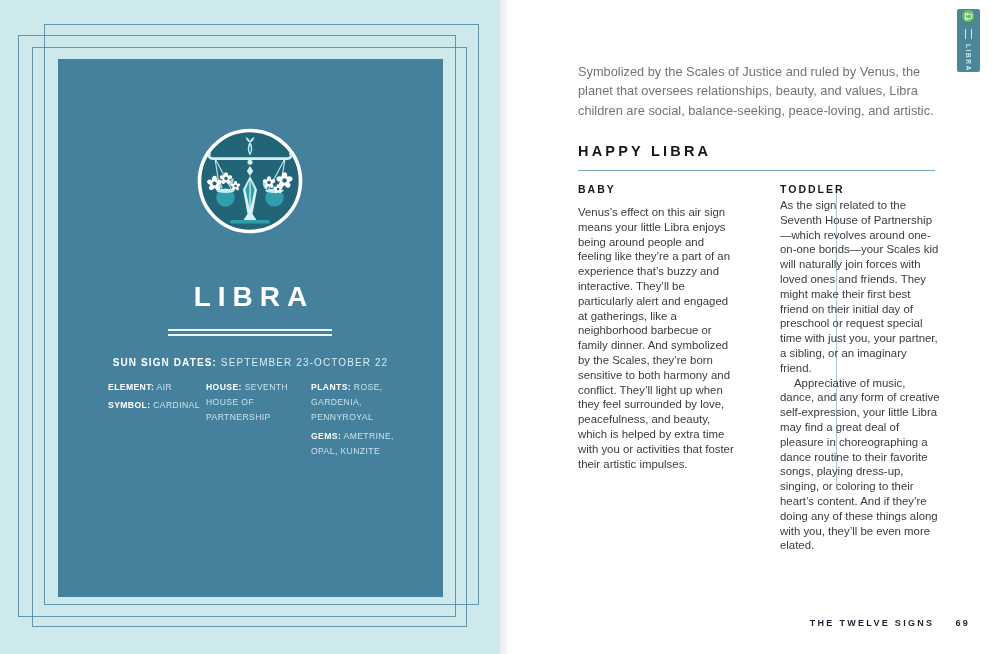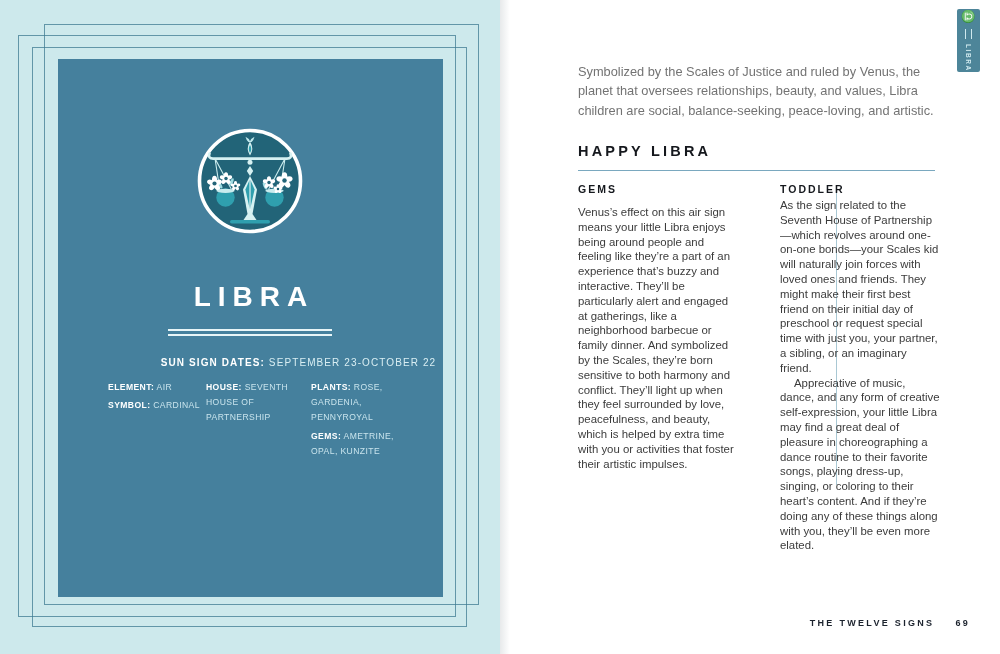--- a/index.html
+++ b/index.html
@@ -12,21 +12,21 @@
   .frame1{left:44px;top:24px;width:433px;height:579px;}
   .frame2{left:18px;top:35px;width:436px;height:580px;}
   .frame3{left:32px;top:47px;width:433px;height:578px;}
   .card{position:absolute;left:58px;top:59px;width:385px;height:538px;background:#45809d;}
   .emblem{position:absolute;left:137px;top:67px;}
   .card-title{position:absolute;left:0;top:222px;width:100%;text-align:center;
       color:#ffffff;font-size:28px;font-weight:bold;letter-spacing:7px;text-indent:7px;}
   .sep{position:absolute;left:110px;top:270px;width:164px;}
   .sep i{display:block;height:0;border-top:2px solid #e8f5f7;margin-bottom:3px;}
   .dates{position:absolute;left:0;top:298px;width:100%;text-align:center;font-size:10px;
-      letter-spacing:1.1px;color:#d9eef3;padding-left:48px;}
+      letter-spacing:1.1px;color:#d9eef3;}
   .dates b{color:#ffffff;font-weight:bold;margin-right:4px;}
   .attrs{position:absolute;left:50px;top:321px;display:flex;gap:6px;}
   .attr-col{width:92px;}
   .attr-col.c2{width:99px;}
   .attr-col.c3{width:104px;}
   .attr{margin:0 0 3px 0;font-size:8.6px;line-height:15.2px;letter-spacing:.4px;color:#c9e4ed;}
   .attr b{color:#ffffff;font-weight:bold;}
 
   
   .page-right{position:absolute;left:500px;top:0;width:500px;height:654px;background:#ffffff;}
@@ -152,21 +152,21 @@
       </div>
     </div>
 
     <p class="intro">Symbolized by the Scales of Justice and ruled by Venus, the planet that oversees relationships, beauty, and values, Libra children are social, balance-seeking, peace-loving, and artistic.</p>
 
     <h2 class="section-heading">HAPPY LIBRA</h2>
     <div class="rule"></div>
 
     <div class="cols">
       <div class="col col-baby">
-        <h3>GEMS</h3>
+        <h3>BABY</h3>
         <p>Venus’s effect on this air sign means your little Libra enjoys being around people and feeling like they’re a part of an experience that’s buzzy and interactive. They’ll be particularly alert and engaged at gatherings, like a neighborhood barbecue or family dinner. And symbolized by the Scales, they’re born sensitive to both harmony and conflict. They’ll light up when they feel surrounded by love, peacefulness, and beauty, which is helped by extra time with you or activities that foster their artistic impulses.</p>
       </div>
       <div class="divider"></div>
       <div class="col col-toddler">
         <h3>TODDLER</h3>
         <p>As the sign related to the Seventh House of Partnership—which revolves around one-on-one bonds—your Scales kid will naturally join forces with loved ones and friends. They might make their first best friend on their initial day of preschool or request special time with just you, your partner, a sibling, or an imaginary friend.</p>
         <p class="indent">Appreciative of music, dance, and any form of creative self-expression, your little Libra may find a great deal of pleasure in choreographing a dance routine to their favorite songs, playing dress-up, singing, or coloring to their heart’s content. And if they’re doing any of these things along with you, they’ll be even more elated.</p>
       </div>
     </div>
 

